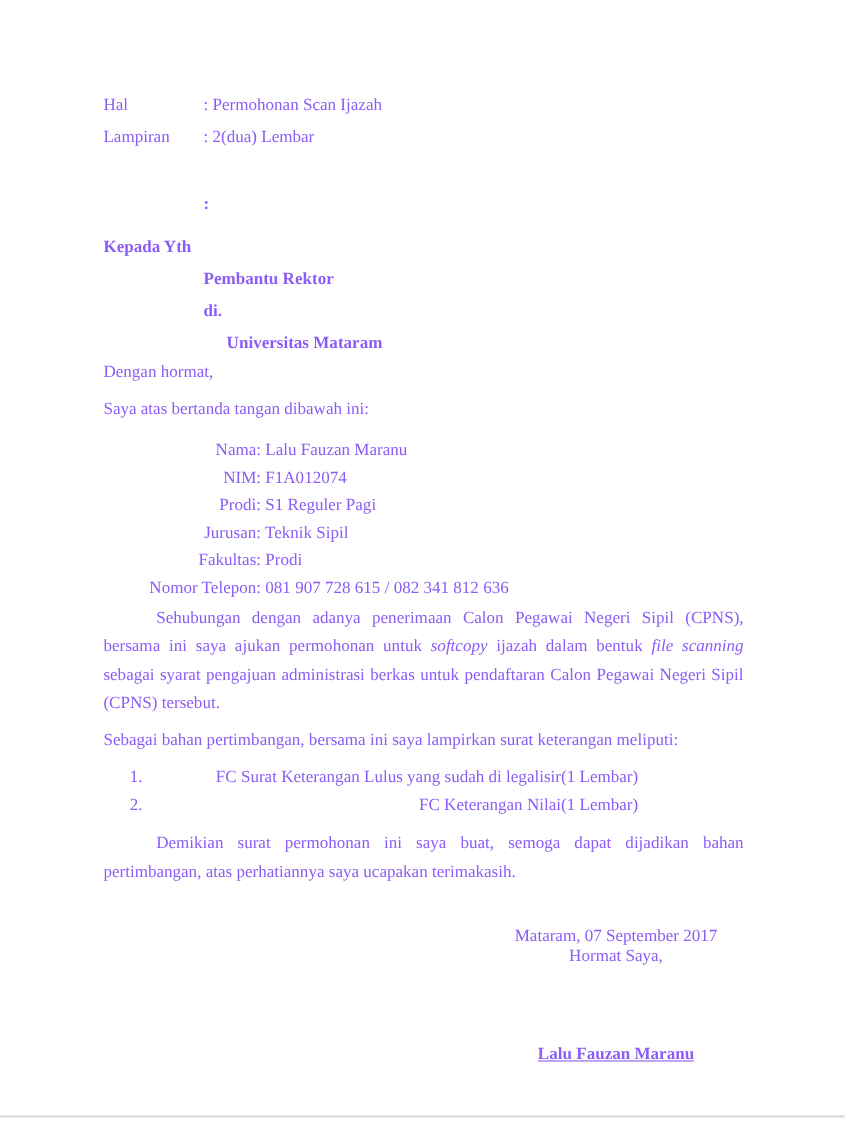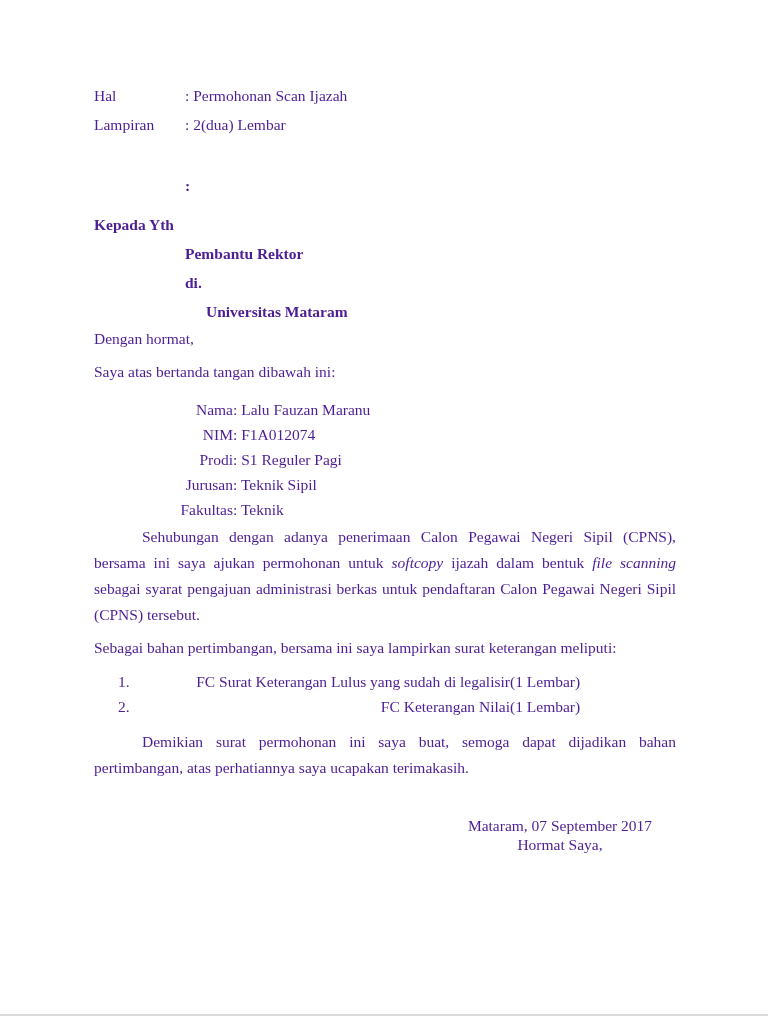--- a/index.html
+++ b/index.html
@@ -5,21 +5,21 @@
   * { margin:0; padding:0; box-sizing:border-box; }
   html, body { background:#ffffff; }
   .page {
     position:relative;
     width:768px;
     height:1024px;
     margin:0 auto;
     background:#ffffff;
     font-family:"Liberation Serif", serif;
     font-size:15.5px;
-    color:#4c1d95;
+    color:#8b5cf6;
     overflow:hidden;
   }
   .content { position:absolute; top:86px; left:94px; right:92px; }
 
   .meta-row { display:flex; line-height:19px; }
   .meta-row + .meta-row { margin-top:10px; }
   .meta-label { width:91px; flex:none; }
 
   .recipient { margin-top:42px; line-height:19px; }
   .recipient-head { display:flex; font-weight:bold; }
@@ -114,21 +114,25 @@
       <div class="id-row">
         <span class="id-label">Prodi</span>
         <span>: S1 Reguler Pagi</span>
       </div>
       <div class="id-row">
         <span class="id-label">Jurusan</span>
         <span>: Teknik Sipil</span>
       </div>
       <div class="id-row">
         <span class="id-label">Fakultas</span>
-        <span>: Teknik</span>
+        <span>: Prodi</span>
+      </div>
+      <div class="id-row">
+        <span class="id-label">Nomor Telepon</span>
+        <span>: 081 907 728 615 / 082 341 812 636</span>
       </div>
     </div>
 
     <div class="body-par"><span>Sehubungan dengan adanya penerimaan Calon Pegawai Negeri Sipil (CPNS), bersama ini saya ajukan permohonan untuk </span><span class="it">softcopy</span><span> ijazah dalam bentuk </span><span class="it">file scanning</span><span> sebagai syarat pengajuan administrasi berkas untuk pendaftaran Calon Pegawai Negeri Sipil (CPNS) tersebut.</span></div>
 
     <div class="att-intro">Sebagai bahan pertimbangan, bersama ini saya lampirkan surat keterangan meliputi:</div>
 
     <div class="att-list">
       <div class="att-row">
         <span class="att-num">1.</span>
@@ -140,17 +144,18 @@
         <span class="att-text">FC Keterangan Nilai</span>
         <span class="att-count">(1 Lembar)</span>
       </div>
     </div>
 
     <div class="closing">Demikian surat permohonan ini saya buat, semoga dapat dijadikan bahan pertimbangan, atas perhatiannya saya ucapakan terimakasih.</div>
 
     <div class="sig-block">
       <div>Mataram, 07 September 2017</div>
       <div>Hormat Saya,</div>
+      <div class="sig-name">Lalu Fauzan Maranu</div>
     </div>
 
   </div>
   <div class="page-edge"></div>
 </div>
 
 </body></html>

